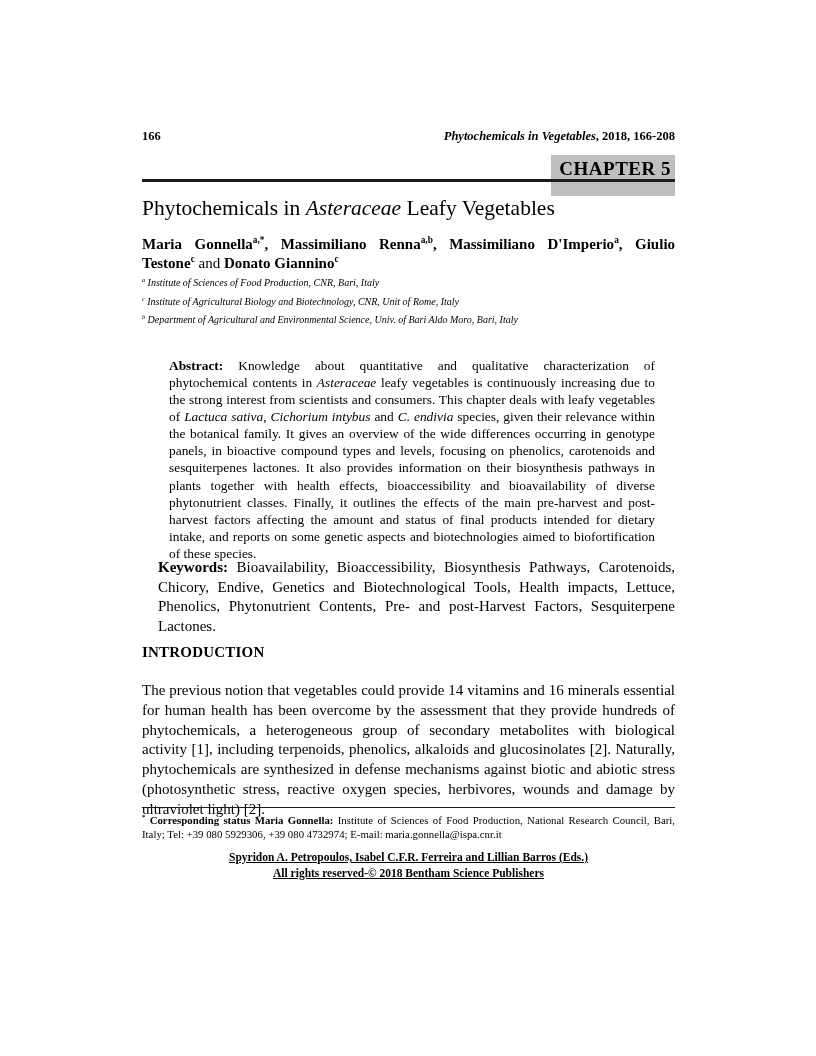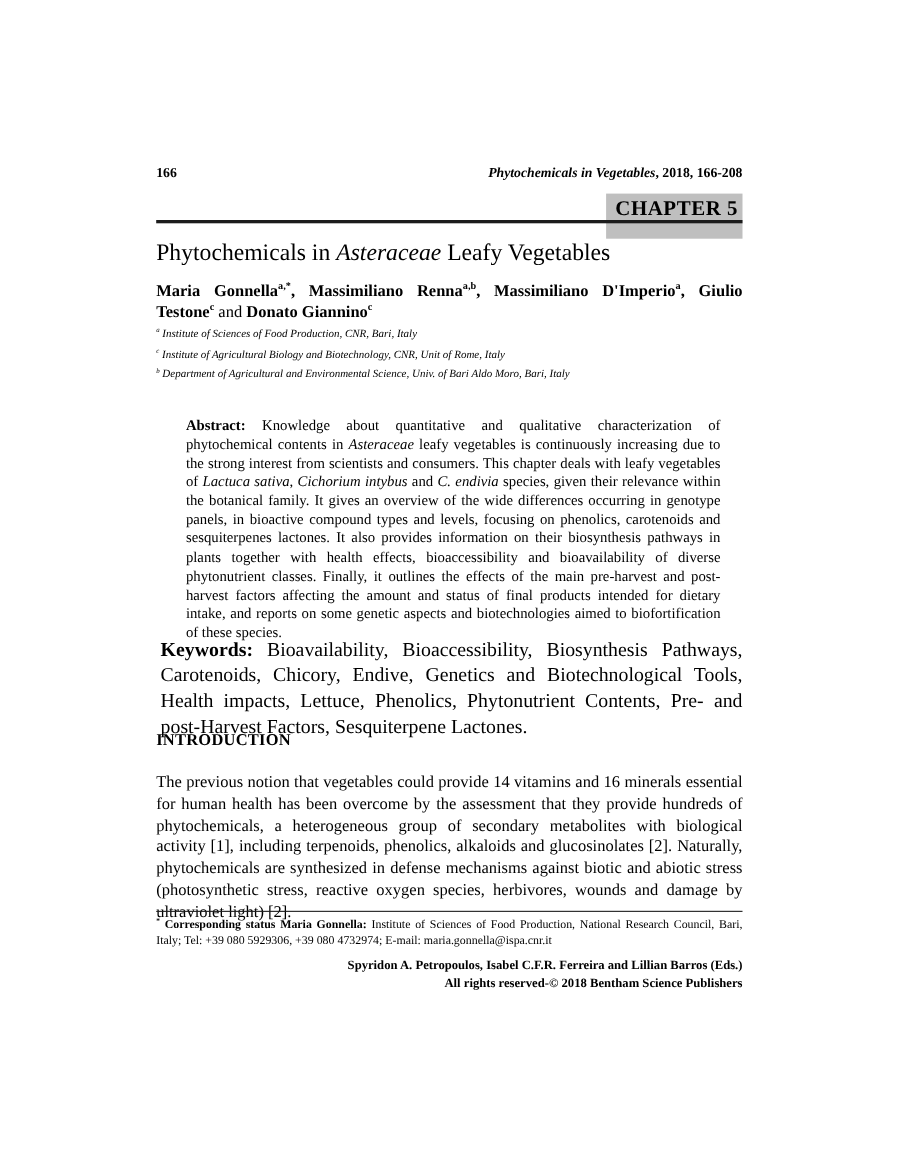--- a/index.html
+++ b/index.html
@@ -9,21 +9,21 @@
   }
   * { box-sizing: border-box; margin: 0; padding: 0; }
   html, body { background: #ffffff; }
   body {
     width: 816px; height: 1056px;
     font-family: "Liberation Serif", "DejaVu Serif", serif;
     color: var(--text);
     position: relative;
     overflow: hidden;
   }
-  .page { position: absolute; inset: 0; margin-top: 21px; }
+  .page { position: absolute; inset: 0; }
   .content { position: absolute; left: 142px; width: 533px; top: 0; }
 
   
   .i { font-style: italic; }
   .b { font-weight: bold; }
   .sup { vertical-align: super; font-size: 0.62em; line-height: 0; }
 
   
   .running-head { position: absolute; top: 129px; left: 0; right: 0; height: 16px; font-size: 12.5px; font-weight: bold; }
   .running-head .pageno { position: absolute; left: 0; top: 0; }
@@ -39,30 +39,30 @@
   
   .chapter-title { position: absolute; top: 196px; left: 0; right: 0; font-size: 21.5px; font-weight: normal; }
   .authors { position: absolute; top: 235px; left: 0; right: 0; font-size: 15px; text-align: justify; line-height: 1.28; }
   .affiliations { position: absolute; top: 277px; left: 0; right: 0; font-size: 10px; font-style: italic; }
   .affiliation { margin-bottom: 7.5px; }
 
   
   .abstract { position: absolute; top: 357px; left: 27px; right: 20px; font-size: 13.4px; line-height: 1.275; text-align: justify; }
 
   
-  .keywords { position: absolute; top: 558px; left: 4px; right: 0; font-size: 18px; line-height: 1.3; text-align: justify; }
+  .keywords { position: absolute; top: 558px; left: 16px; right: 0; font-size: 15px; line-height: 1.3; text-align: justify; }
 
   
   .intro-heading { position: absolute; top: 644px; left: 0; font-size: 15px; font-weight: bold; letter-spacing: 0.2px; }
   .intro-para { position: absolute; top: 681px; left: 0; right: 0; font-size: 15px; line-height: 1.32; text-align: justify; }
 
   
   .footnote-rule { position: absolute; top: 807px; left: 0; right: 0; height: 1.4px; background: var(--rule); }
   .footnote { position: absolute; top: 813px; left: 0; right: 0; font-size: 10.8px; line-height: 1.32; text-align: justify; }
-  .imprint { position: absolute; top: 850px; left: 0; right: 0; font-size: 11.5px; font-weight: bold; text-align: right; line-height: 1.35; }
+  .imprint { position: absolute; top: 850px; left: 0; right: 0; font-size: 11.5px; font-weight: bold; text-align: center; line-height: 1.35; text-decoration: underline; }
 </style>
 </head>
 <body>
 
 <div class="page">
   <div class="content">
 
     <div class="running-head">
       <span class="pageno">166</span>
       <div class="journal"><span class="i">Phytochemicals in Vegetables</span><span>, 2018, 166-208</span></div>

